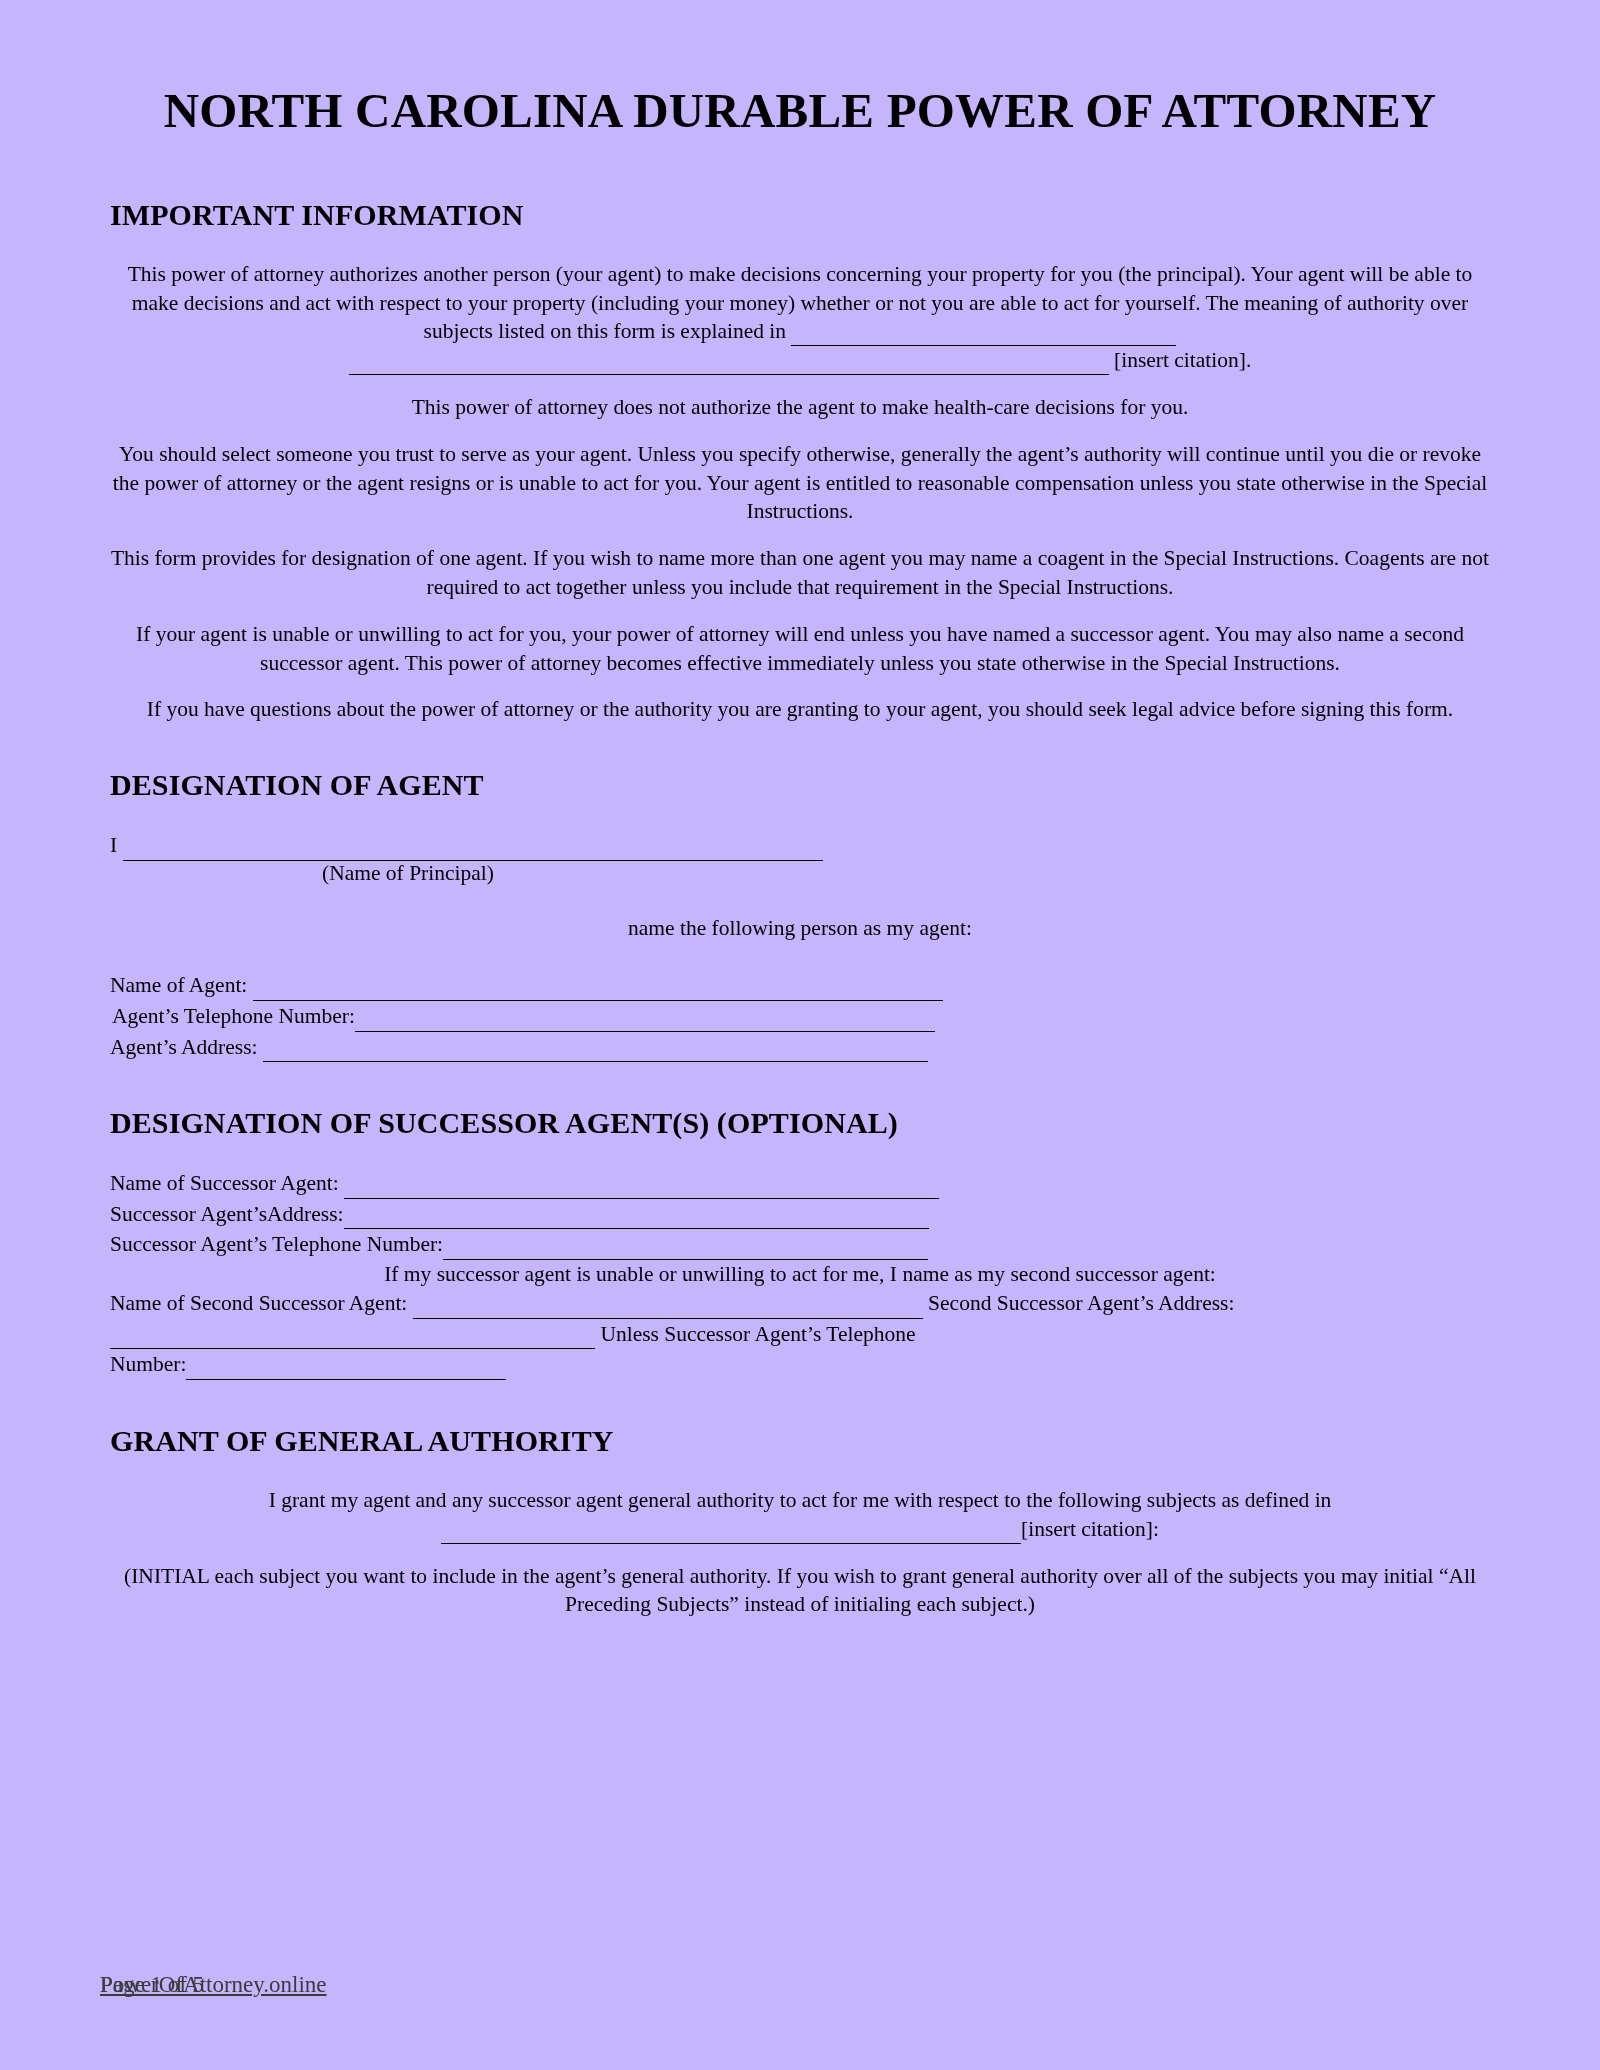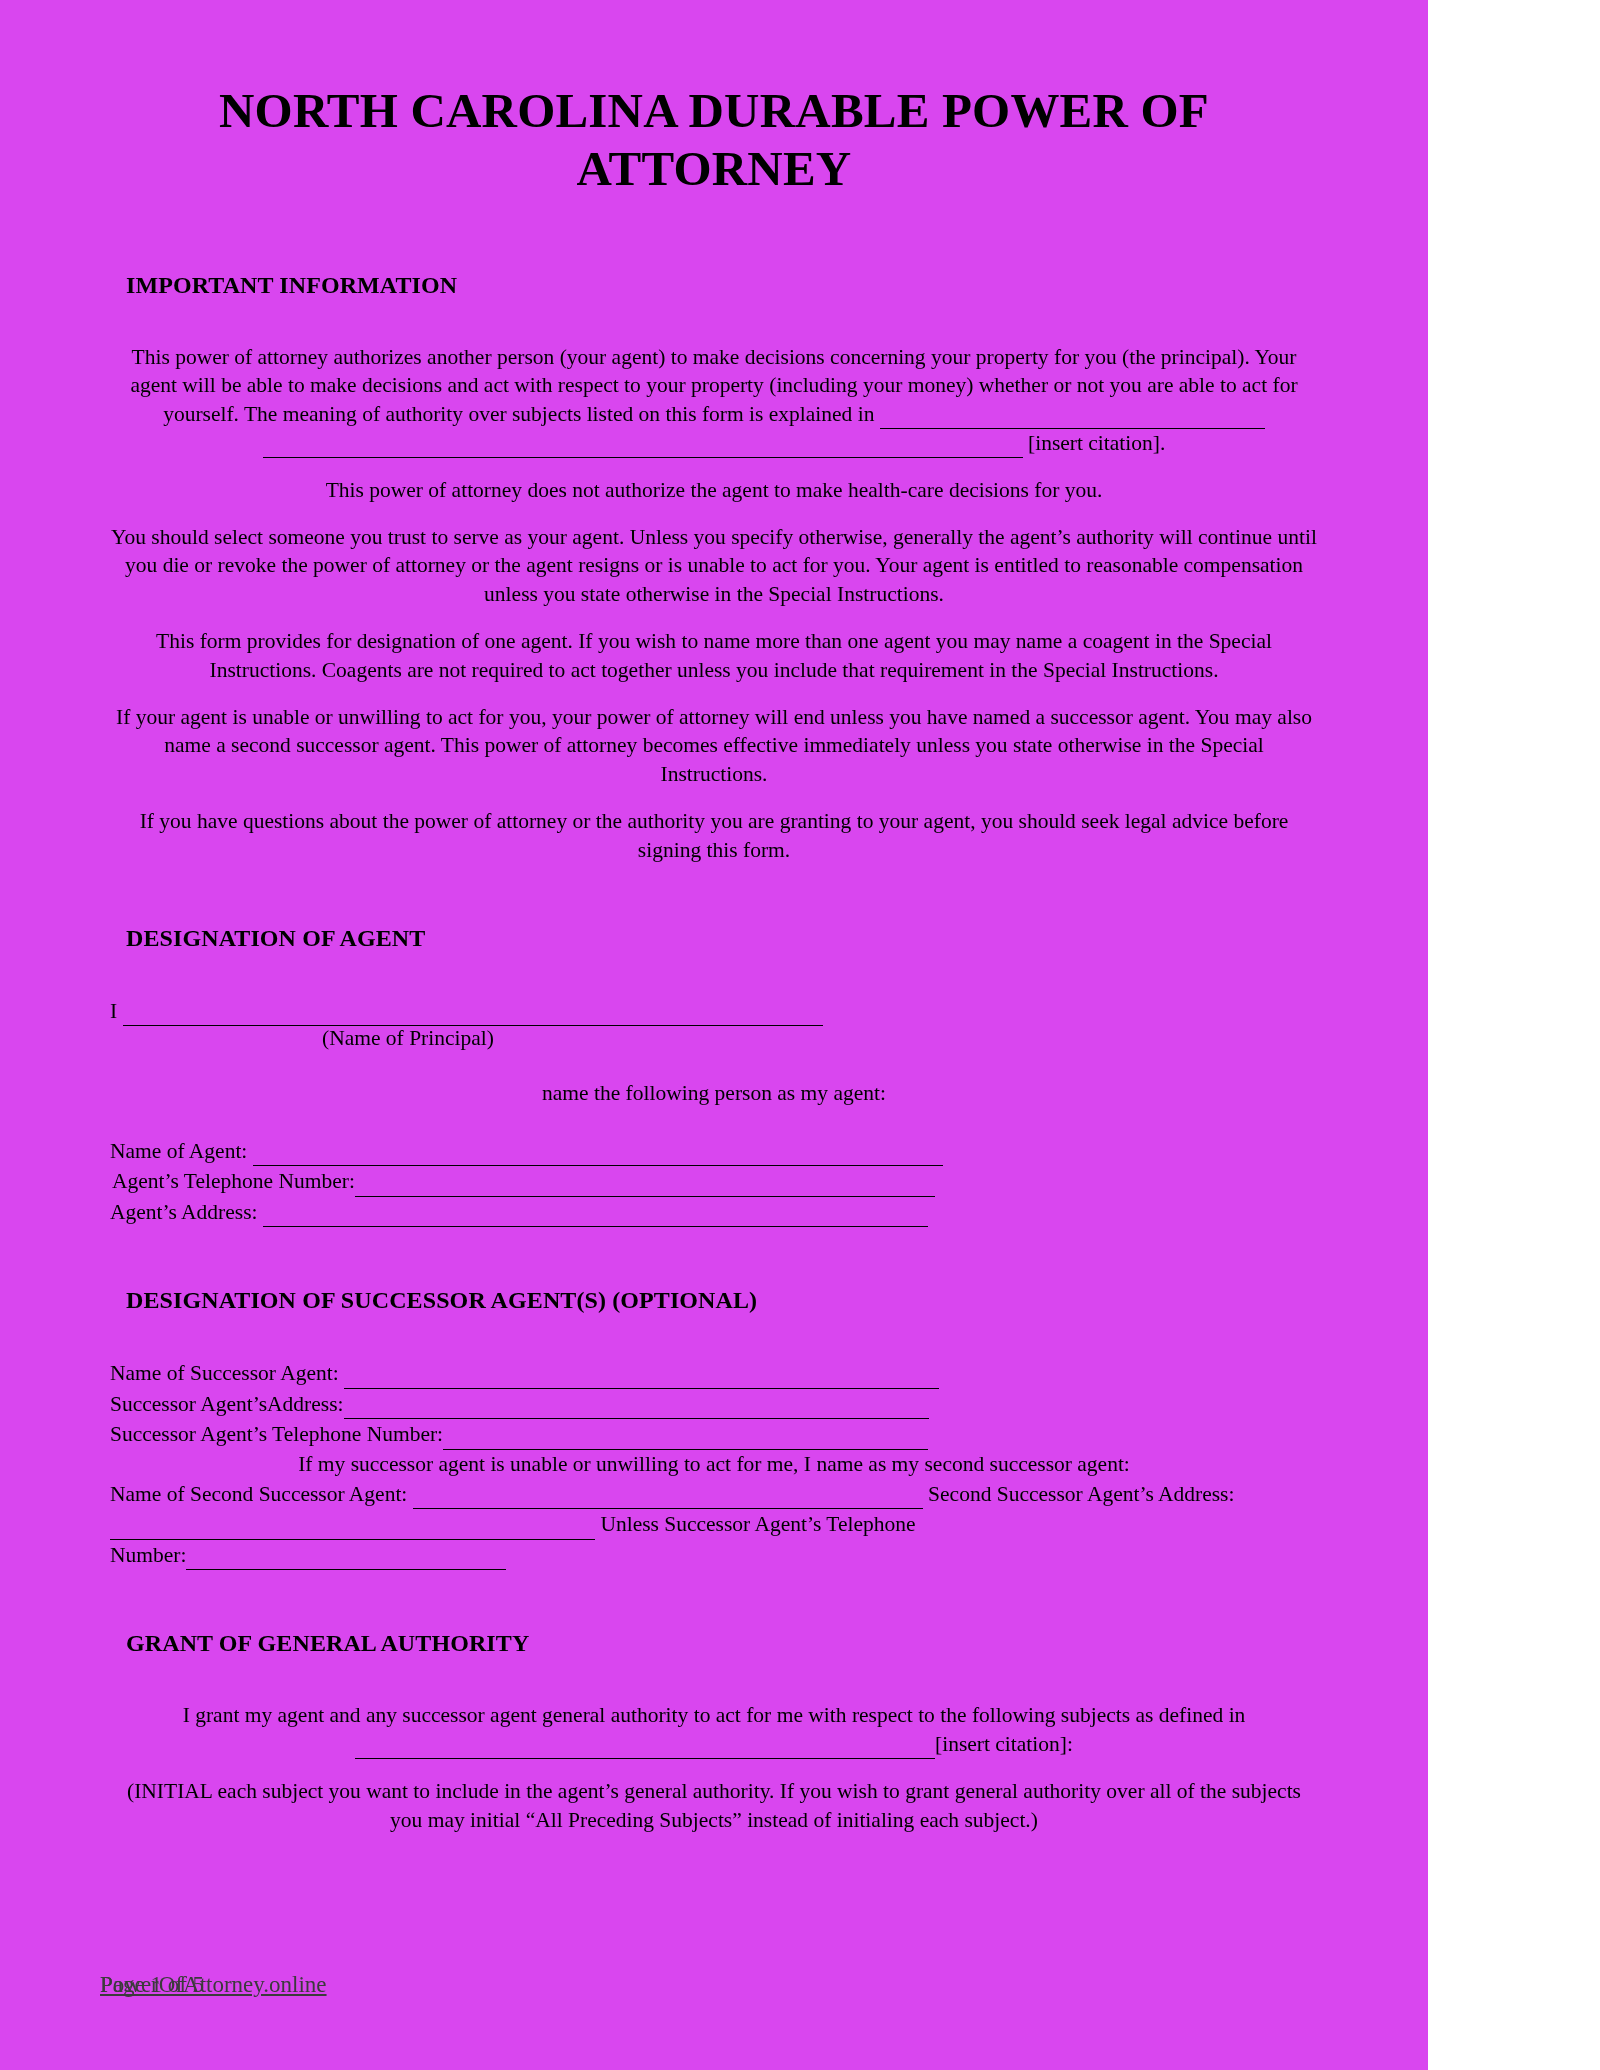--- a/index.html
+++ b/index.html
@@ -11,39 +11,39 @@
     width: 1600px;
     height: 2070px;
     font-family: "Liberation Serif", serif;
     color: #000000;
     position: relative;
     overflow: hidden;
   }
   .page {
     position: absolute;
     left: 0; top: 0;
-    width: 1428px;
+    width: 1600px;
     height: 2070px;
-    background: #d946ef;
+    background: #c4b5fd;
     box-sizing: border-box;
     padding: 60px 110px 0 110px;
   }
   .doc-title {
     font-size: 49px;
     font-weight: bold;
     text-align: center;
     line-height: 1.18;
     letter-spacing: 0.2px;
     margin: 22px 0 0 0;
     padding: 0 10px;
   }
   .section-heading {
-    font-size: 24px;
+    font-size: 30px;
     font-weight: bold;
-    margin: 16px;
+    margin: 0;
     padding: 0;
     letter-spacing: 0.1px;
   }
   .body-text {
     font-size: 21.5px;
     line-height: 1.34;
     text-align: center;
     margin: 0;
     padding: 0;
   }

